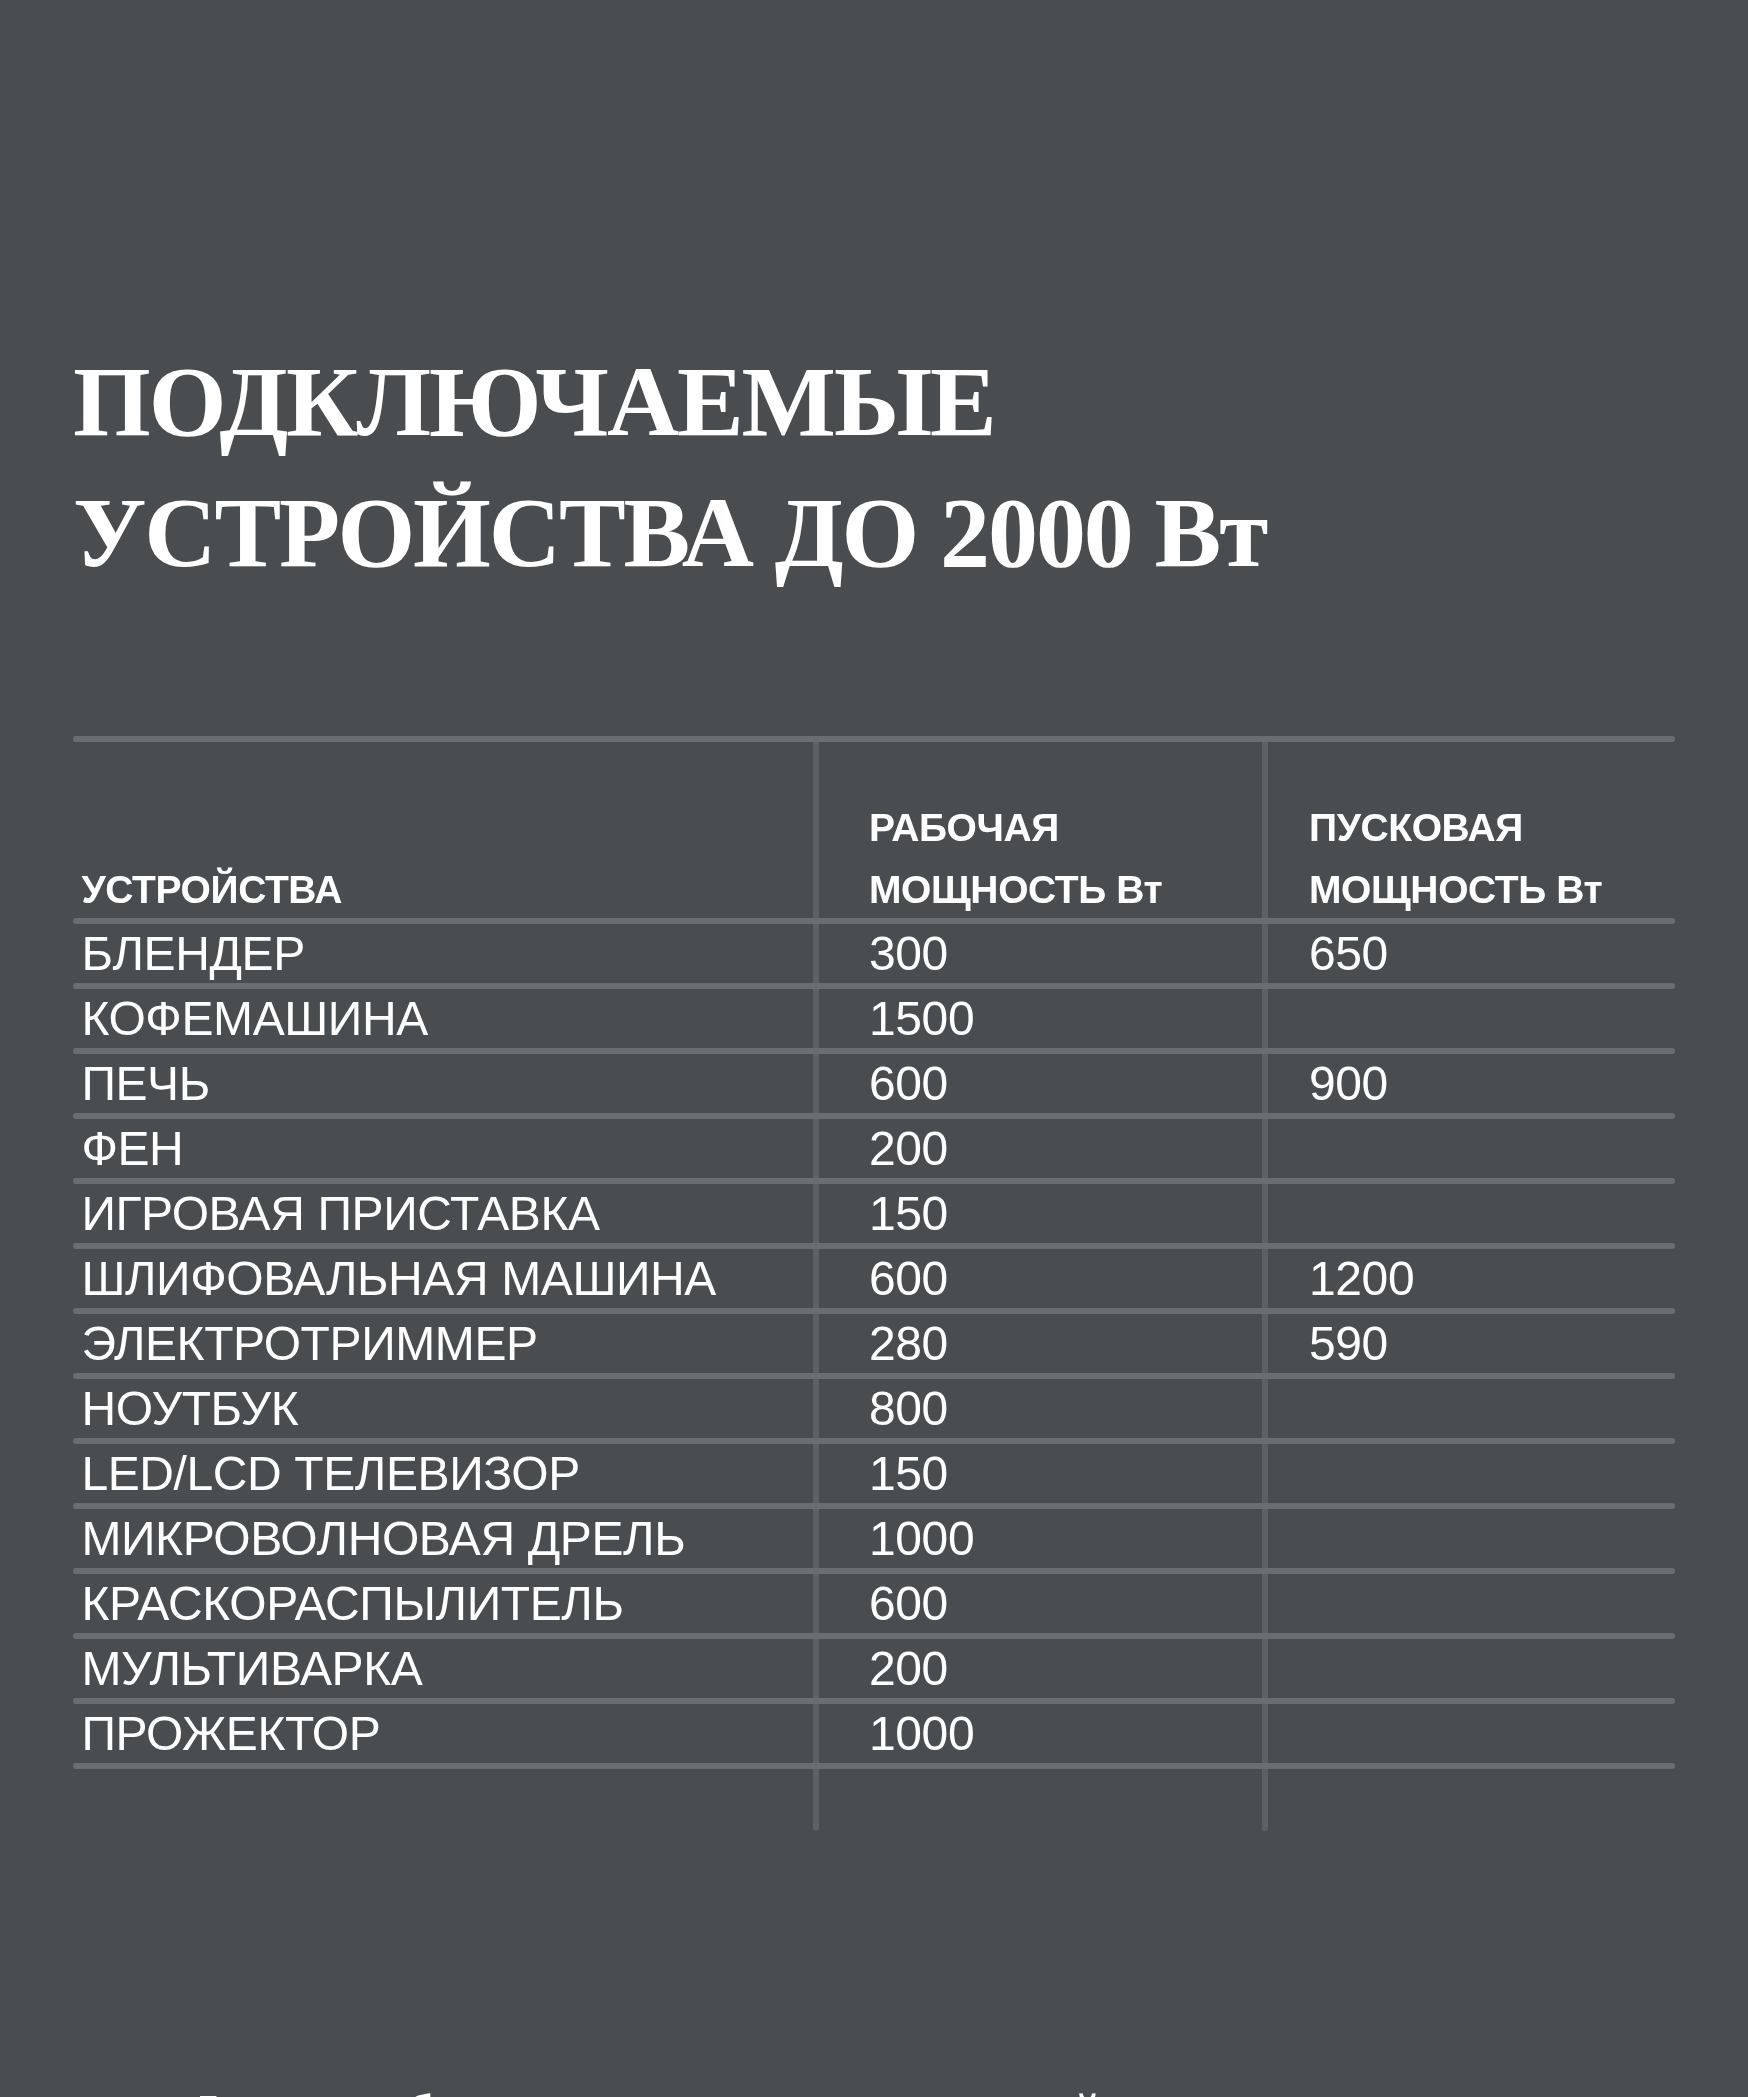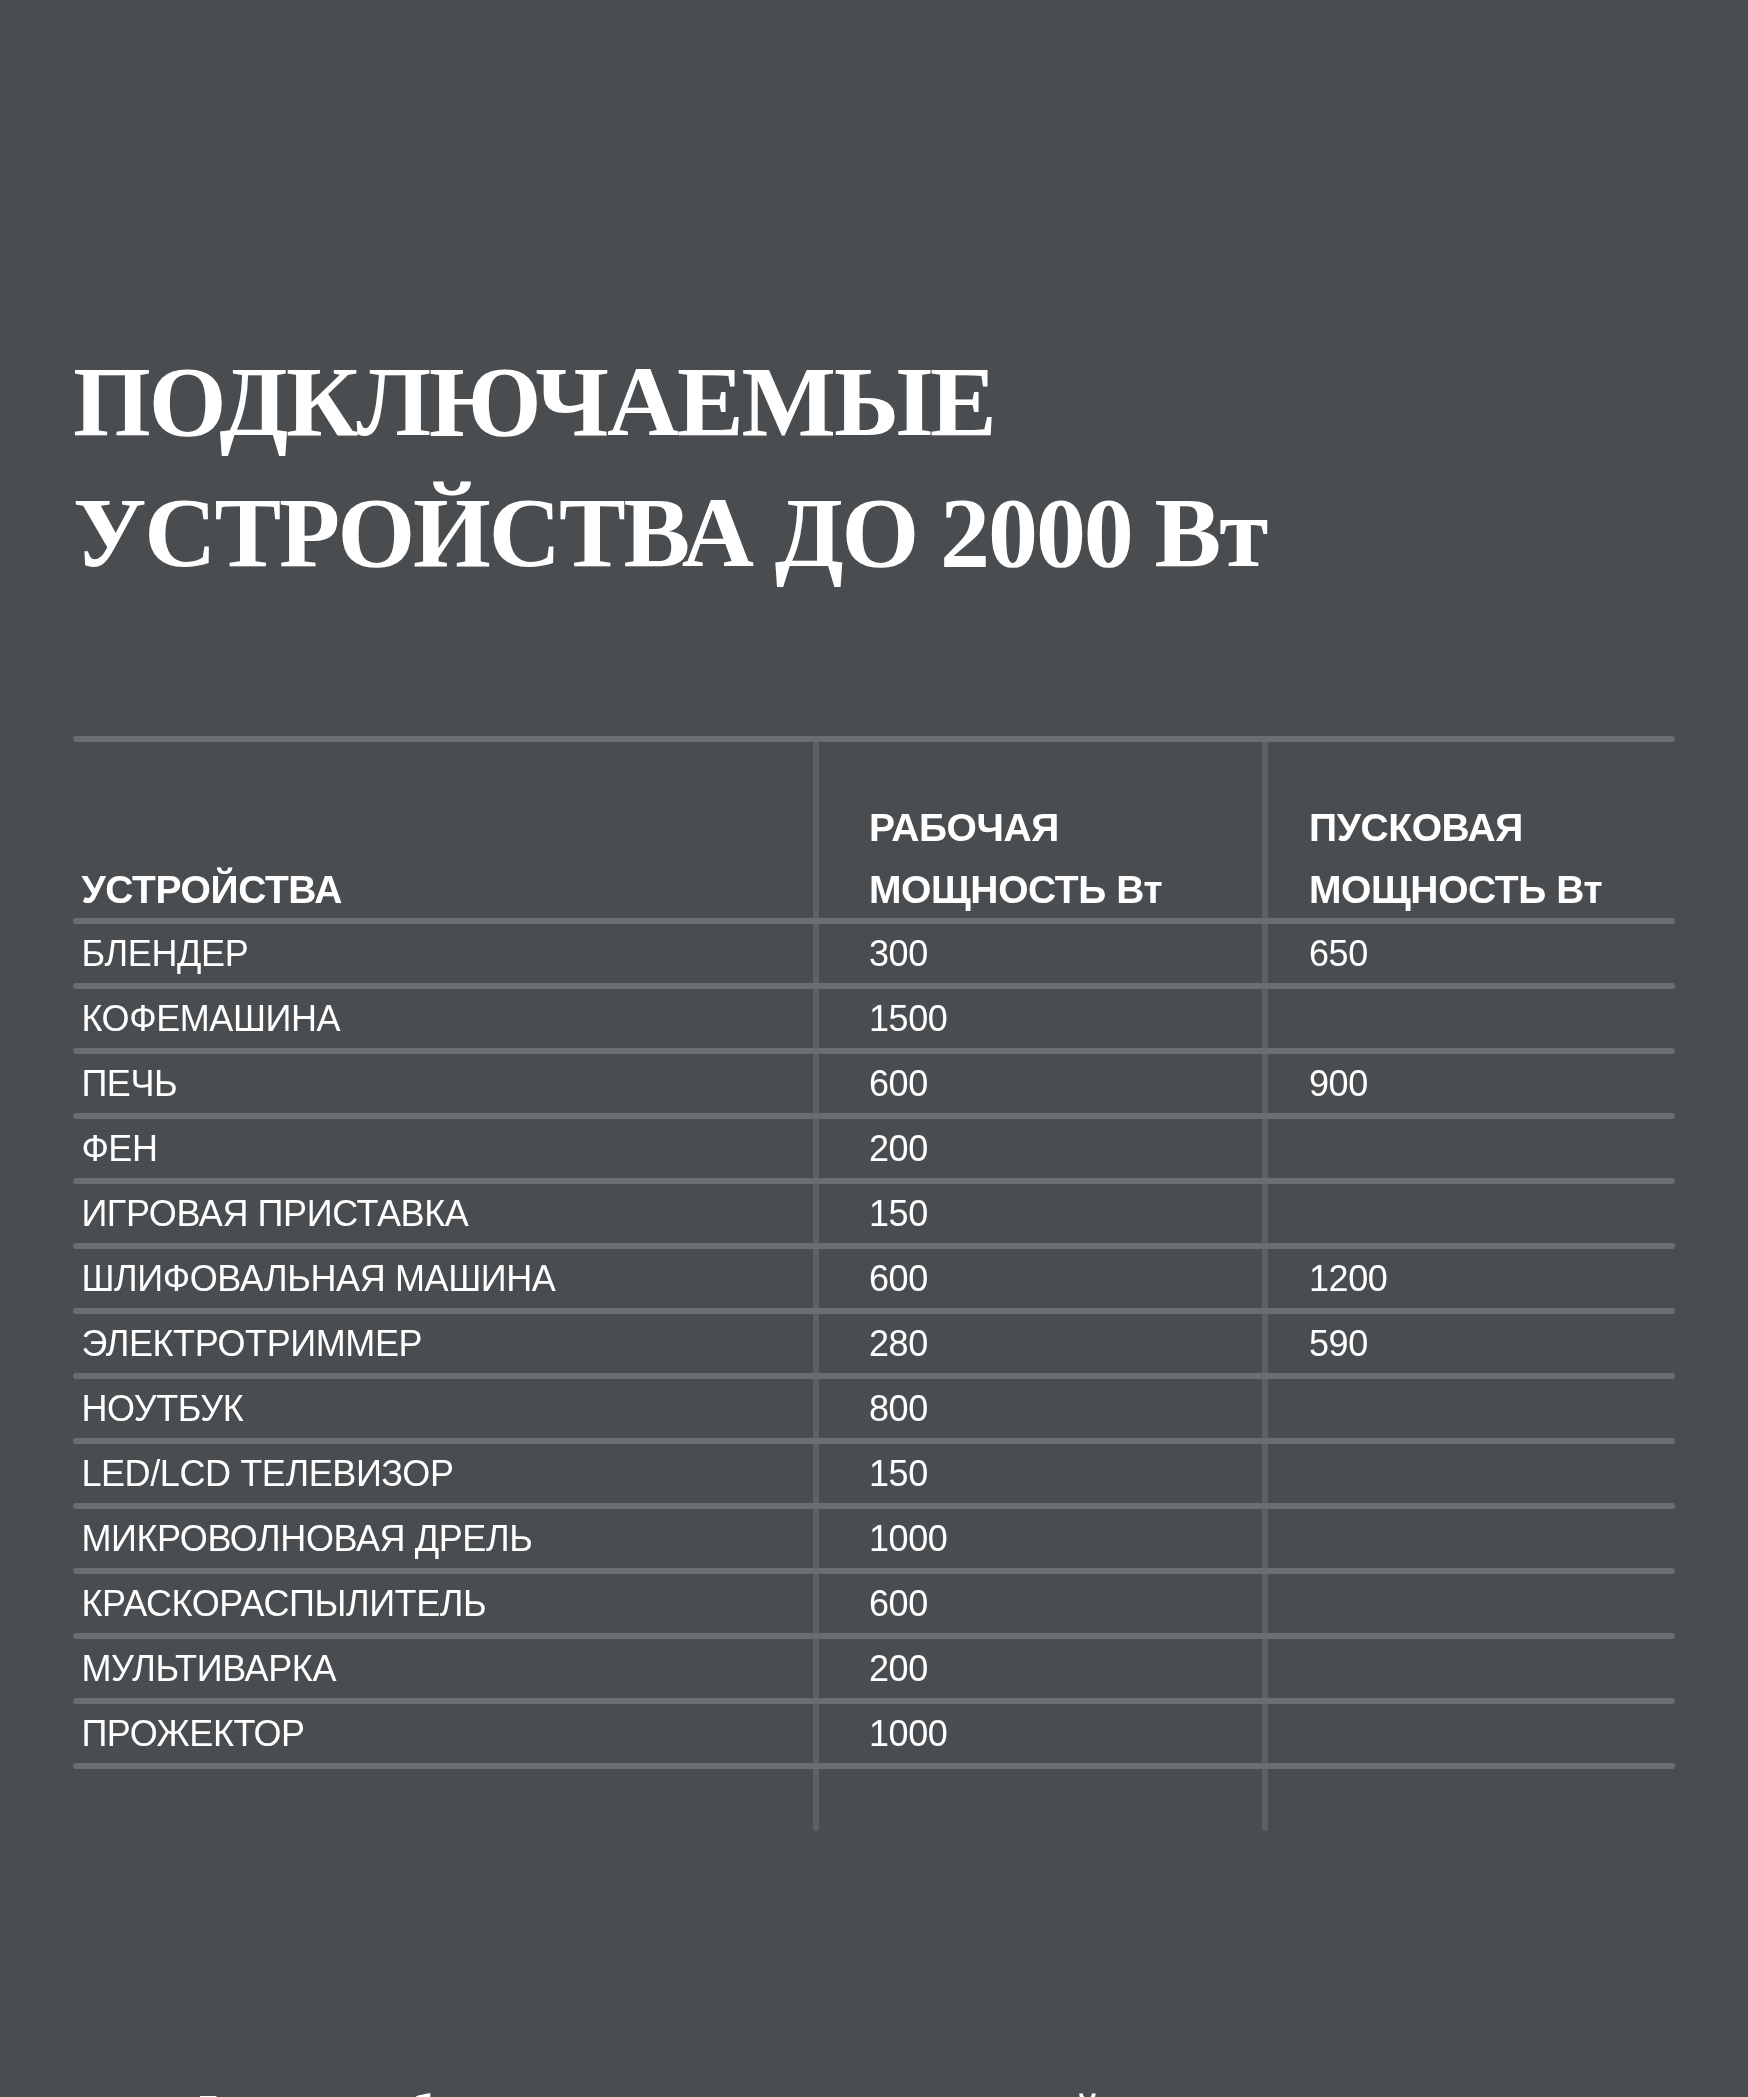--- a/index.html
+++ b/index.html
@@ -46,21 +46,21 @@
   }
   .cell{box-sizing:border-box;}
   .c1{width:743px;padding-left:8.4px;}
   .c2{width:448px;padding-left:53px;}
   .c3{flex:1;padding-left:45px;}
   .thead .cell{
     font-size:39px;font-weight:700;line-height:62px;
     letter-spacing:-0.4px;white-space:pre-line;
   }
   .trow .cell{
-    font-size:36px;font-weight:400;letter-spacing:-0.4px;
+    font-size:48px;font-weight:400;letter-spacing:-0.4px;
   }
   .note-text{
     position:absolute;left:190px;top:2080px;
     font-size:46px;line-height:64px;
     white-space:pre-line;
   }
 </style>
 </head>
 <body>
 

